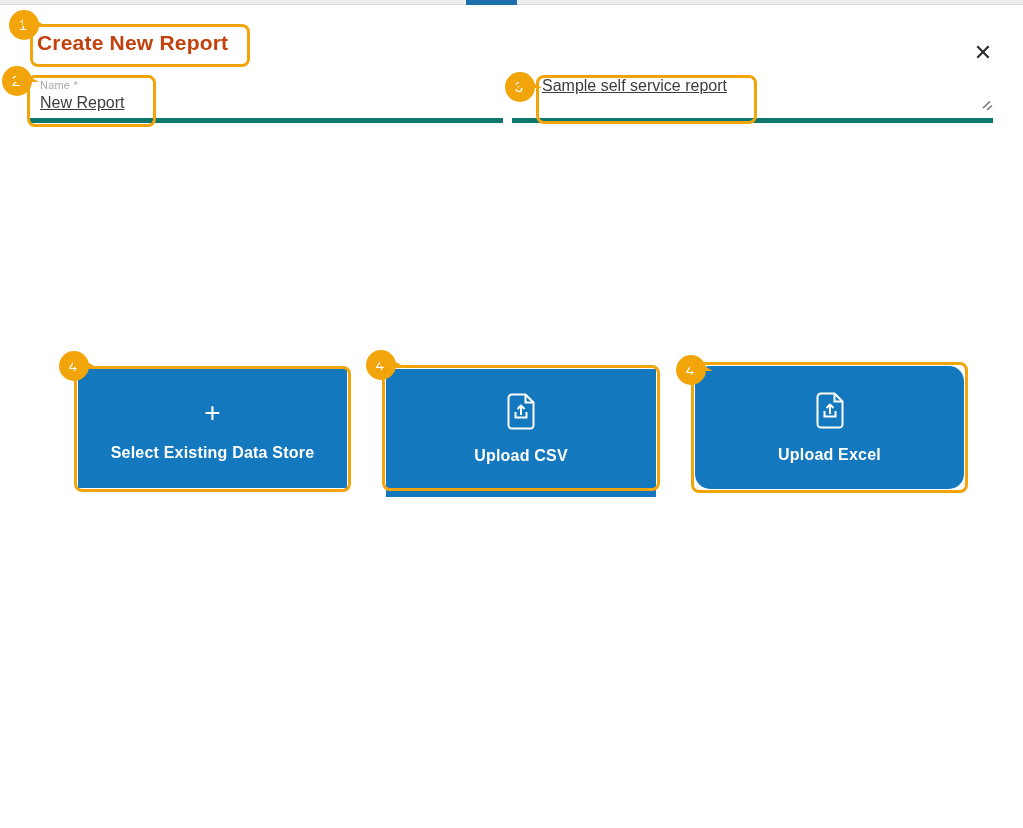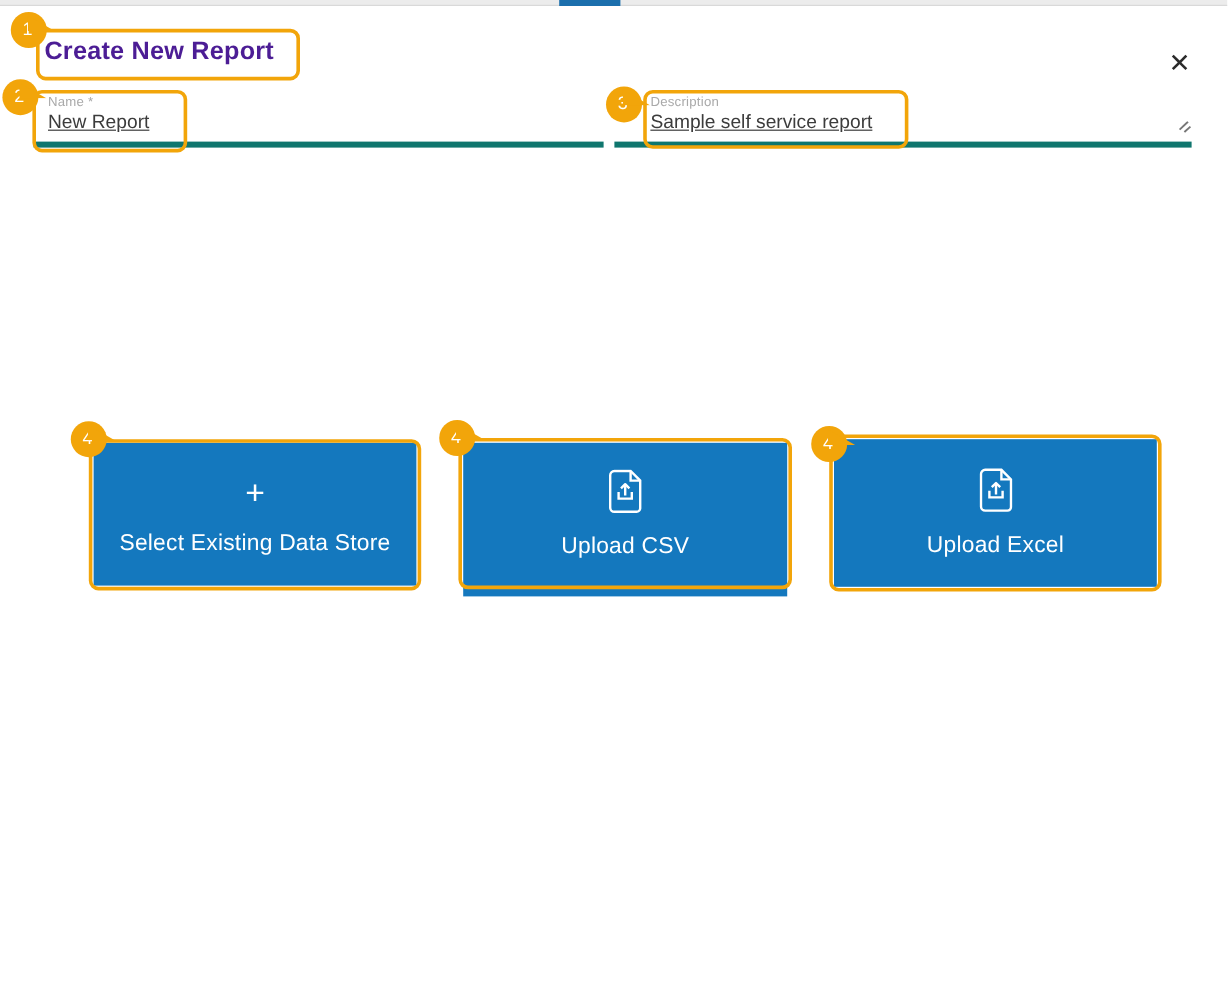--- a/index.html
+++ b/index.html
@@ -20,21 +20,21 @@
     background: #ececec; border-bottom: 1px solid #d9d9d9;
   }
   .top-tab-indicator {
     position: absolute; left: 466px; top: 0; width: 51px; height: 5px;
     background: #1b6fad;
   }
 
   
   .dialog-title {
     position: absolute; left: 37px; top: 31px;
-    font-size: 21px; color: #4c1d95; letter-spacing: 0.2px;
+    font-size: 21px; color: #c2410c; letter-spacing: 0.2px;
   }
   .close-btn {
     position: absolute; left: 967px; top: 37px; width: 32px; height: 32px;
     display: flex; align-items: center; justify-content: center;
     font-size: 22px; color: #2b2b2b; cursor: pointer; background: none; border: none;
     font-family: "Liberation Sans", sans-serif;
   }
 
   
   .field {
@@ -60,22 +60,22 @@
   
   .action-card {
     position: absolute;
     background: #1478be;
     display: flex; flex-direction: column; align-items: center; justify-content: center;
     gap: 14px; color: #ffffff; border: none; cursor: pointer;
     font-family: "Liberation Sans", sans-serif;
   }
   .card-1 { left: 78px;  top: 369px; width: 269px; height: 119px; }
   .card-2 { left: 386px; top: 369px; width: 270px; height: 128px; padding-bottom: 9px; }
-  .card-3 { left: 695px; top: 366px; width: 269px; height: 123px; }
-  .card-label { font-size: 19px; font-weight: normal; letter-spacing: 0.2px; }
+  .card-3 { left: 695px; top: 366px; width: 269px; height: 123px; border-radius: 15px; }
+  .card-label { font-size: 16px; font-weight: bold; letter-spacing: 0.2px; }
   .plus-glyph {
     font-size: 28px; font-weight: normal; line-height: 30px; height: 34px;
     display: flex; align-items: center;
   }
   .file-icon { width: 28px; height: 37px; }
 
   
   .ann-box {
     position: absolute; border: 3.5px solid #f2a50a; border-radius: 8px;
     background: transparent; pointer-events: none; z-index: 5;
@@ -120,21 +120,20 @@
   <button class="close-btn">
     <span>✕</span>
   </button>
 
   <div class="field field-name">
     <span class="field-label">Name *</span>
     <span class="field-value">New Report</span>
   </div>
 
   <div class="field field-desc">
-    <span class="field-label">Description</span>
     <span class="field-value">Sample self service report</span>
     <span class="resize-handle">
       <svg width="14" height="14" viewBox="0 0 14 14">
         <line x1="4" y1="7" x2="11" y2="0.5" stroke="#777777" stroke-width="1.6"></line>
         <line x1="8" y1="9" x2="13" y2="4.5" stroke="#777777" stroke-width="1.6"></line>
       </svg>
     </span>
   </div>
 
   <button class="action-card card-1">

